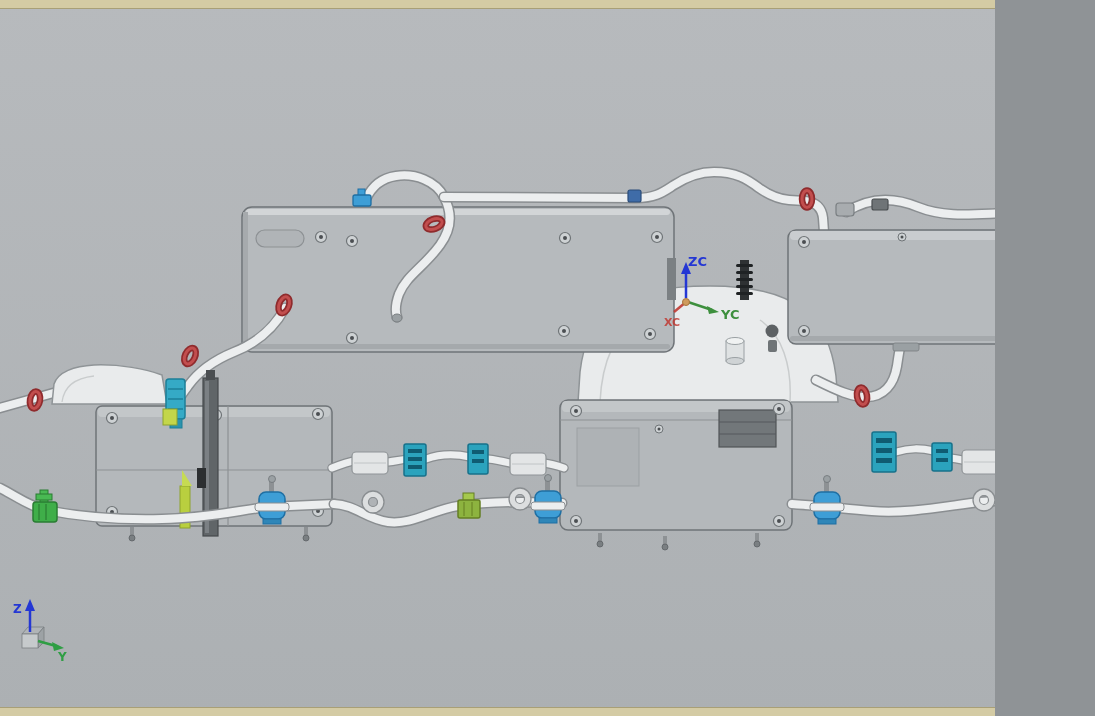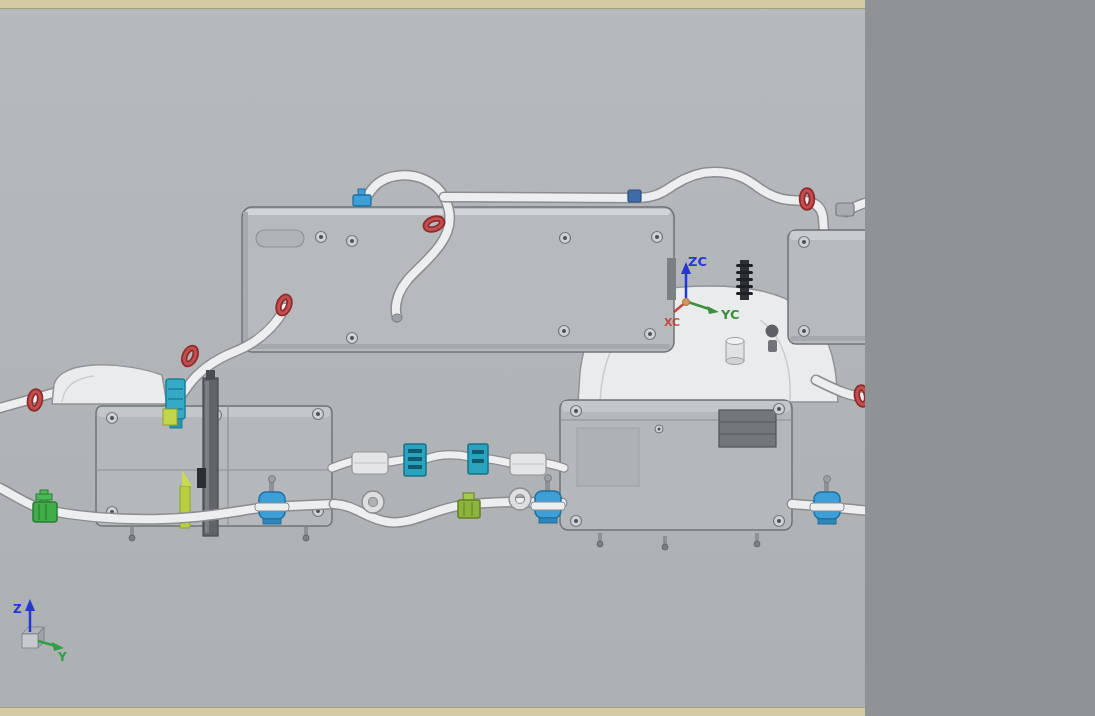--- a/index.html
+++ b/index.html
@@ -1,18 +1,18 @@
 <!DOCTYPE html>
 <html><head>
 <meta charset="utf-8">
 <style>
   html,body{margin:0;padding:0;background:#8f9396;}
   .stage{
     position:relative;
-    width:865px;height:716px;
+    width:995px;height:716px;
     overflow:hidden;
     background:#f0abfc;
     font-family:"DejaVu Sans", sans-serif;
   }
   .stage svg{display:block;position:absolute;inset:0;}
   text{font-family:"DejaVu Sans", sans-serif;}
 </style>
 </head>
 <body>
 

